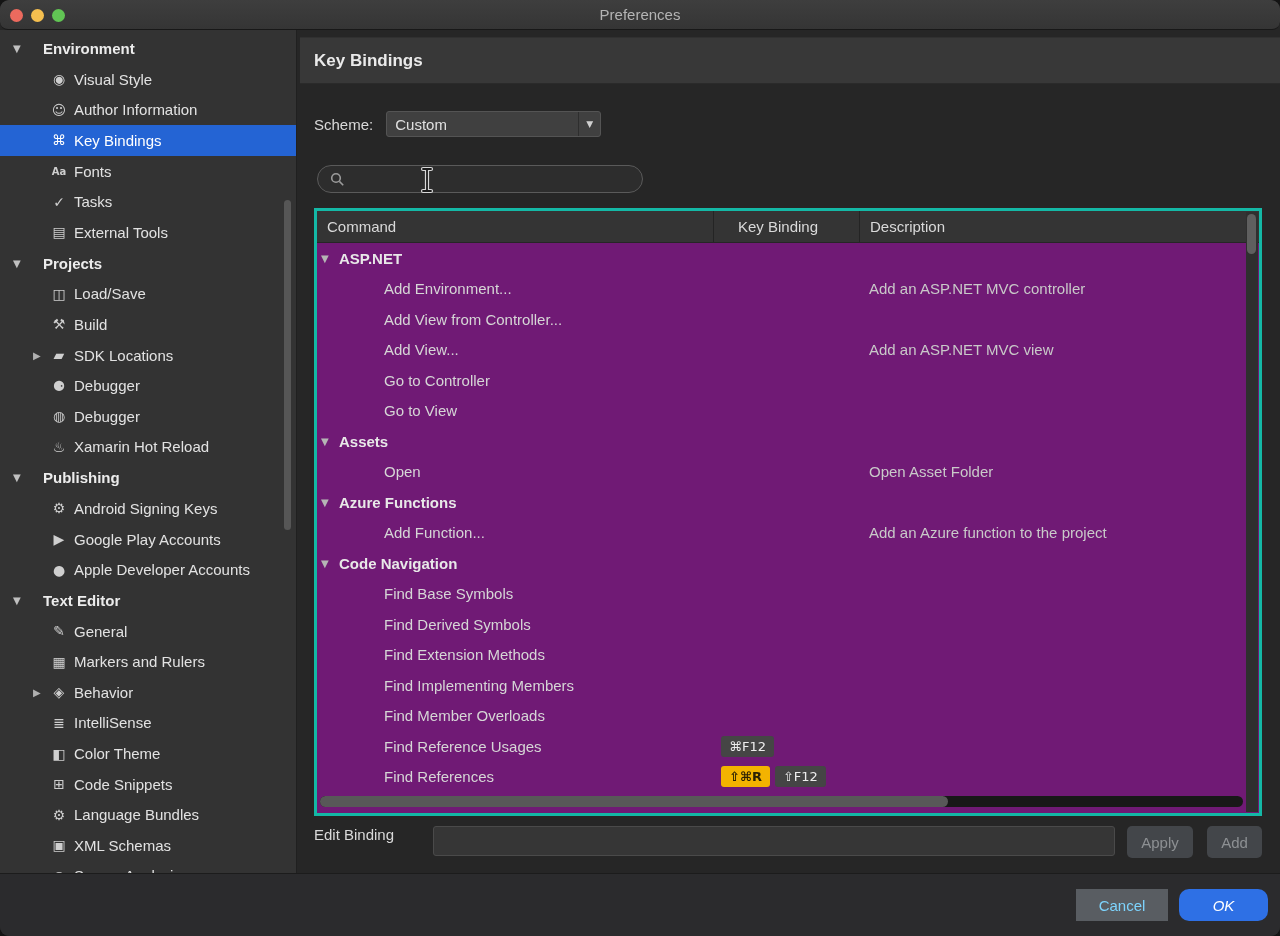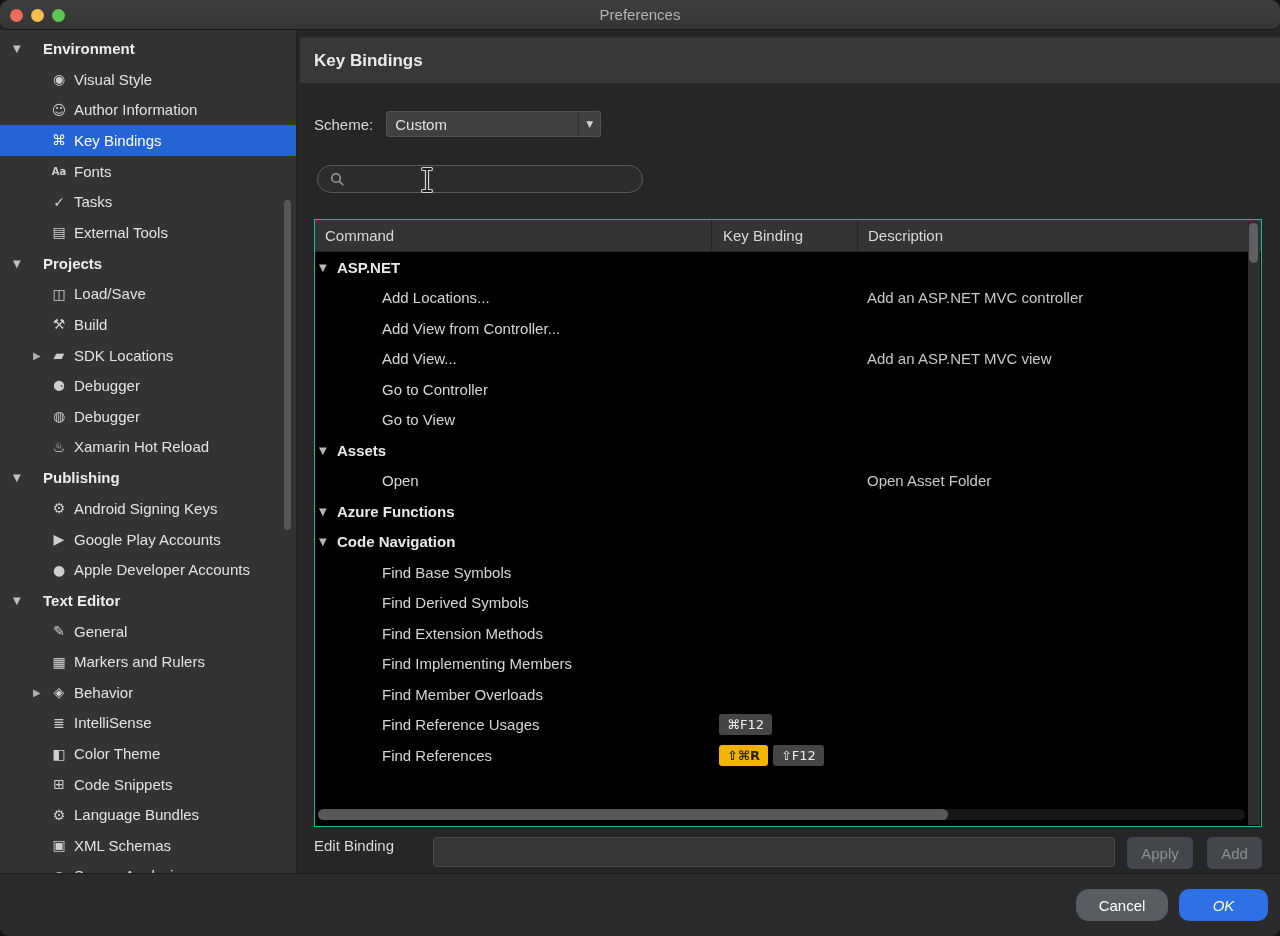--- a/index.html
+++ b/index.html
@@ -61,27 +61,27 @@
                  color:#d0d0d0; font-size:9px; font-family:"DejaVu Sans",sans-serif; }
 
   .search { margin:27px 0 0 20px; width:326px; height:28px; border:1px solid #5a5a5a;
             border-radius:14px; background:#2d2d2d; display:flex; align-items:center;
             padding:0 12px; }
   .search .mag { flex:none; margin-right:8px; }
   .search-input { flex:1; background:transparent; border:none; outline:none;
                   color:#dddddd; font-size:15px; font-family:inherit; }
 
   
-  .table { position:relative; margin:26px 18px 0 17px; height:608px;
-           background:#000000; border:1px solid #14b8a6; }
+  .table { position:relative; margin:15px 18px 0 17px; height:608px;
+           background:#701a75; border:3px solid #14b8a6; }
   .thead { height:32px; background:#343434; display:flex; align-items:center;
            border-bottom:1px solid #262626; }
   .hc { color:#d9d9d9; font-size:15px; height:100%; display:flex; align-items:center; }
   .hc1 { width:396px; padding-left:10px; }
-  .hc2 { width:146px; padding-left:11px; border-left:1px solid #242424; }
+  .hc2 { width:146px; padding-left:24px; border-left:1px solid #242424; }
   .hc3 { flex:1; padding-left:10px; border-left:1px solid #242424; }
   .tbody { height:576px; overflow:hidden; }
   .trow { height:30.5px; display:flex; align-items:center; }
   .c1 { width:396px; flex:none; position:relative; display:flex; align-items:center; }
   .trow.item .c1 { padding-left:67px; }
   .trow.group .c1 { padding-left:22px; }
   .trow.group .cmd { color:#e8e8e8; font-weight:bold; }
   .gtri { position:absolute; left:4px; color:#b5b5b5; font-size:10px;
           font-family:"DejaVu Sans",sans-serif; }
   .cmd { color:#d6d6d6; font-size:15px; white-space:nowrap; }
@@ -112,21 +112,21 @@
          height:32px; cursor:default; }
   .btn.subdued { background:#43464a; color:#8d9093; }
   .btn.apply { width:66px; margin-left:-2px; }
   .btn.add { width:55px; }
 
   
   .footer { position:absolute; left:0; right:0; bottom:0; height:63px;
             background:#2b2b2d; border-top:1px solid #1c1c1c; display:flex;
             align-items:center; justify-content:flex-end; gap:11px;
             padding-right:12px; }
-  .btn.cancel { min-width:92px; background:#595d62; color:#ffffff; border-radius:13px; }
+  .btn.cancel { min-width:92px; background:#595d62; color:#7dd3fc; border-radius:0; }
   .btn.ok { min-width:89px; background:#2e70e5; color:#ffffff; border-radius:10px;font-style:italic; }
 
   .ibeam { position:absolute; left:419px; top:166px; z-index:50; }
 </style>
 </head>
 <body>
 
 <div class="window">
 
   <div class="titlebar">
@@ -292,21 +292,21 @@
             <div class="trow group">
               <div class="c1">
                 <span class="gtri">▼</span>
                 <span class="cmd">ASP.NET</span>
               </div>
               <div class="c2"></div>
               <div class="c3"></div>
             </div>
             <div class="trow item">
               <div class="c1">
-                <span class="cmd">Add Locations...</span>
+                <span class="cmd">Add Environment...</span>
               </div>
               <div class="c2"></div>
               <div class="c3">Add an ASP.NET MVC controller</div>
             </div>
             <div class="trow item">
               <div class="c1">
                 <span class="cmd">Add View from Controller...</span>
               </div>
               <div class="c2"></div>
               <div class="c3"></div>
@@ -347,20 +347,27 @@
               <div class="c2"></div>
               <div class="c3">Open Asset Folder</div>
             </div>
             <div class="trow group">
               <div class="c1">
                 <span class="gtri">▼</span>
                 <span class="cmd">Azure Functions</span>
               </div>
               <div class="c2"></div>
               <div class="c3"></div>
+            </div>
+            <div class="trow item">
+              <div class="c1">
+                <span class="cmd">Add Function...</span>
+              </div>
+              <div class="c2"></div>
+              <div class="c3">Add an Azure function to the project</div>
             </div>
             <div class="trow group">
               <div class="c1">
                 <span class="gtri">▼</span>
                 <span class="cmd">Code Navigation</span>
               </div>
               <div class="c2"></div>
               <div class="c3"></div>
             </div>
             <div class="trow item">

